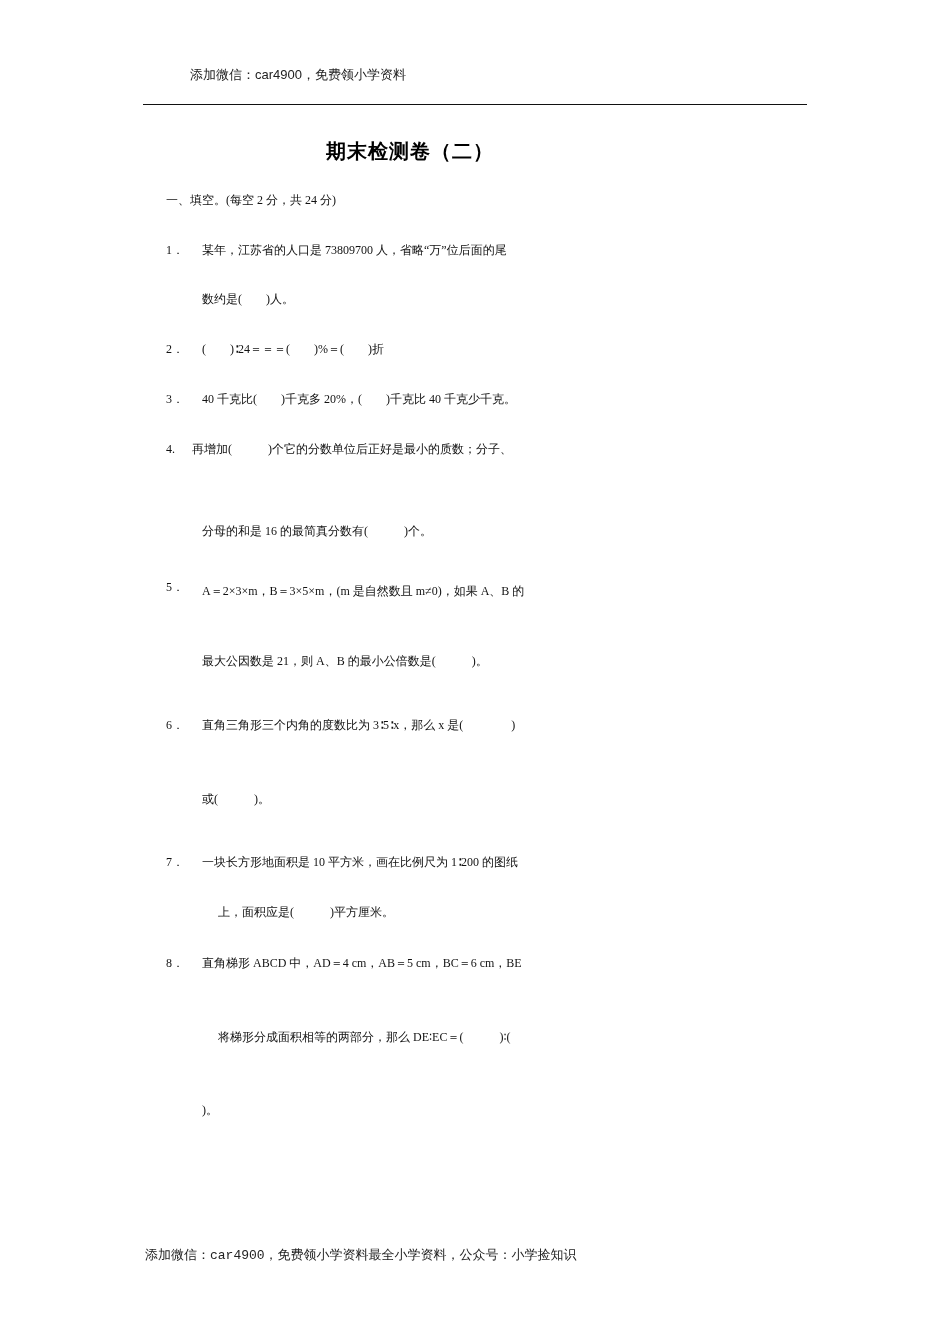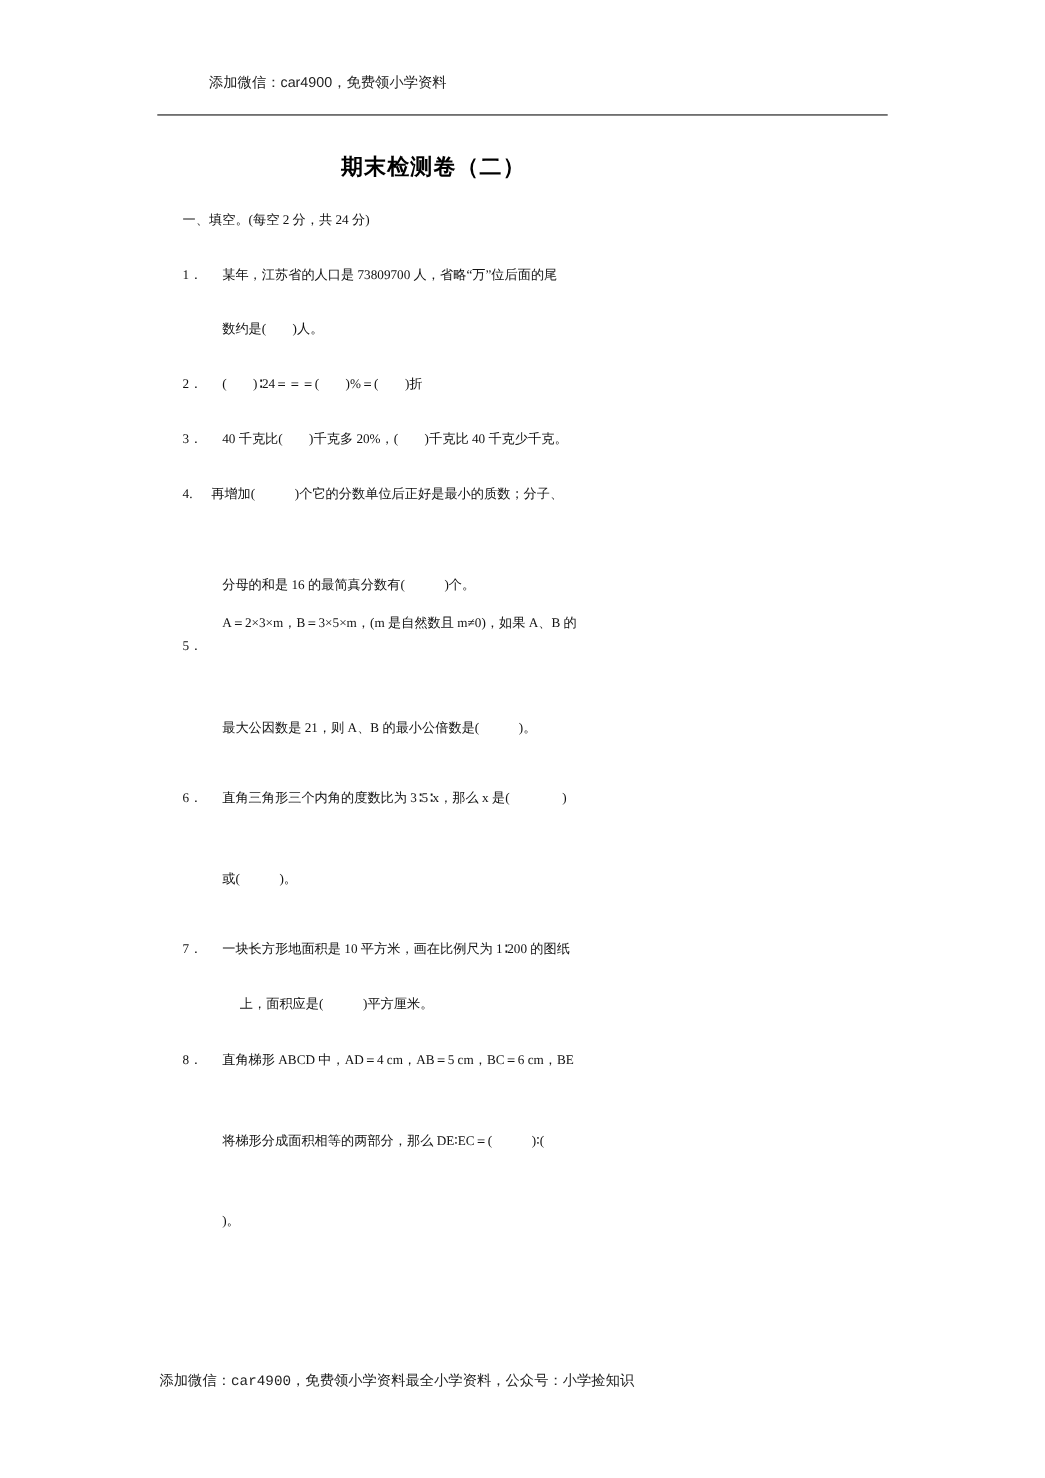--- a/index.html
+++ b/index.html
@@ -26,21 +26,21 @@
     }
     .header-rule {
       position: absolute;
       left: 143px;
       top: 104px;
       width: 664px;
       height: 0;
       border-top: 1.6px solid #111;
     }
     .title {
-      left: 0;
+      left: 16px;
       width: 788px;
       text-align: center;
       top: 138px;
       font-family: "DejaVu Sans", "Liberation Sans", sans-serif;
       font-weight: bold;
       font-size: 20px;
       letter-spacing: 1px;
       color: #000;
     }
     .line {
@@ -77,29 +77,29 @@
 <div class="abs line txt" style="top:337px;">(　　)∶24＝＝＝(　　)%＝(　　)折</div>
 
 <div class="abs line num" style="top:387px;">3．</div>
 <div class="abs line txt" style="top:387px;">40 千克比(　　)千克多 20%，(　　)千克比 40 千克少千克。</div>
 
 <div class="abs line num" style="top:437px;">4.</div>
 <div class="abs line" style="top:437px; left:192px;">再增加(　　　)个它的分数单位后正好是最小的质数；分子、</div>
 <div class="abs line txt" style="top:519px;">分母的和是 16 的最简真分数有(　　　)个。</div>
 
 <div class="abs line num" style="top:575px;">5．</div>
-<div class="abs line txt" style="top:554px;">A＝2×3×m，B＝3×5×m，(m 是自然数且 m≠0)，如果 A、B 的</div>
+<div class="abs line txt" style="top:579px;">A＝2×3×m，B＝3×5×m，(m 是自然数且 m≠0)，如果 A、B 的</div>
 <div class="abs line txt" style="top:649px;">最大公因数是 21，则 A、B 的最小公倍数是(　　　)。</div>
 
 <div class="abs line num" style="top:713px;">6．</div>
 <div class="abs line txt" style="top:713px;">直角三角形三个内角的度数比为 3∶5∶x，那么 x 是(　　　　)</div>
 <div class="abs line txt" style="top:787px;">或(　　　)。</div>
 
 <div class="abs line num" style="top:850px;">7．</div>
 <div class="abs line txt" style="top:850px;">一块长方形地面积是 10 平方米，画在比例尺为 1∶200 的图纸</div>
 <div class="abs line txt" style="top:900px;margin-left:16px;">上，面积应是(　　　)平方厘米。</div>
 
 <div class="abs line num" style="top:951px;">8．</div>
 <div class="abs line txt" style="top:951px;">直角梯形 ABCD 中，AD＝4 cm，AB＝5 cm，BC＝6 cm，BE</div>
-<div class="abs line txt" style="top:1025px;">将梯形分成面积相等的两部分，那么 DE∶EC＝(　　　)∶(</div>
+<div class="abs line txt" style="top:1025px;margin-left:16px;">将梯形分成面积相等的两部分，那么 DE∶EC＝(　　　)∶(</div>
 <div class="abs line txt" style="top:1098px;">)。</div>
 
 <div class="abs footer-note">添加微信：car4900，免费领小学资料最全小学资料，公众号：小学捡知识</div>
 
 </body></html>

